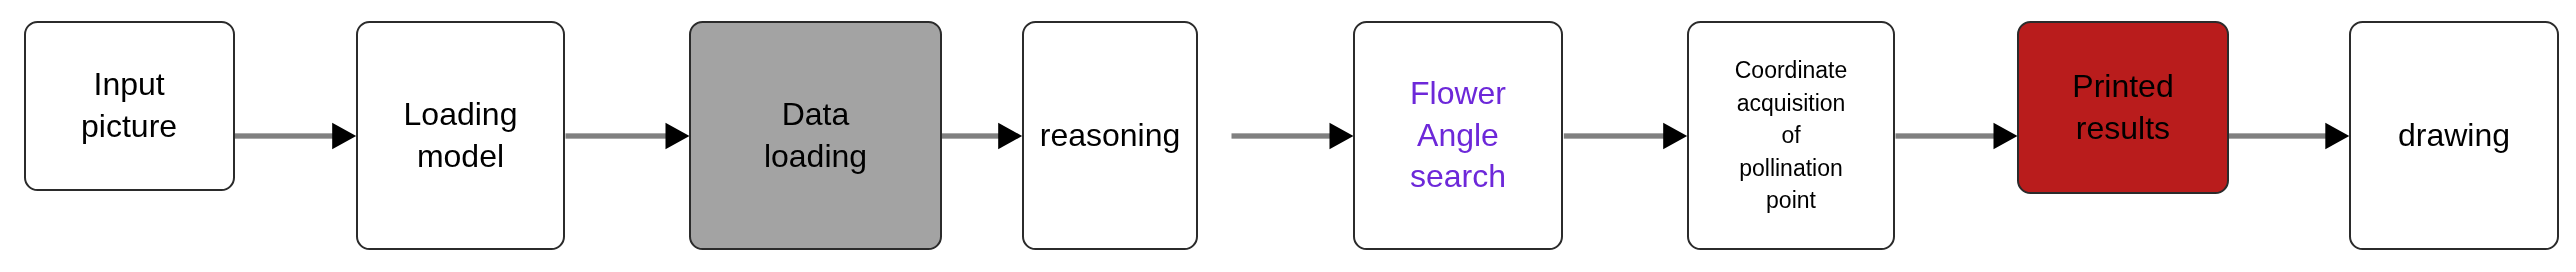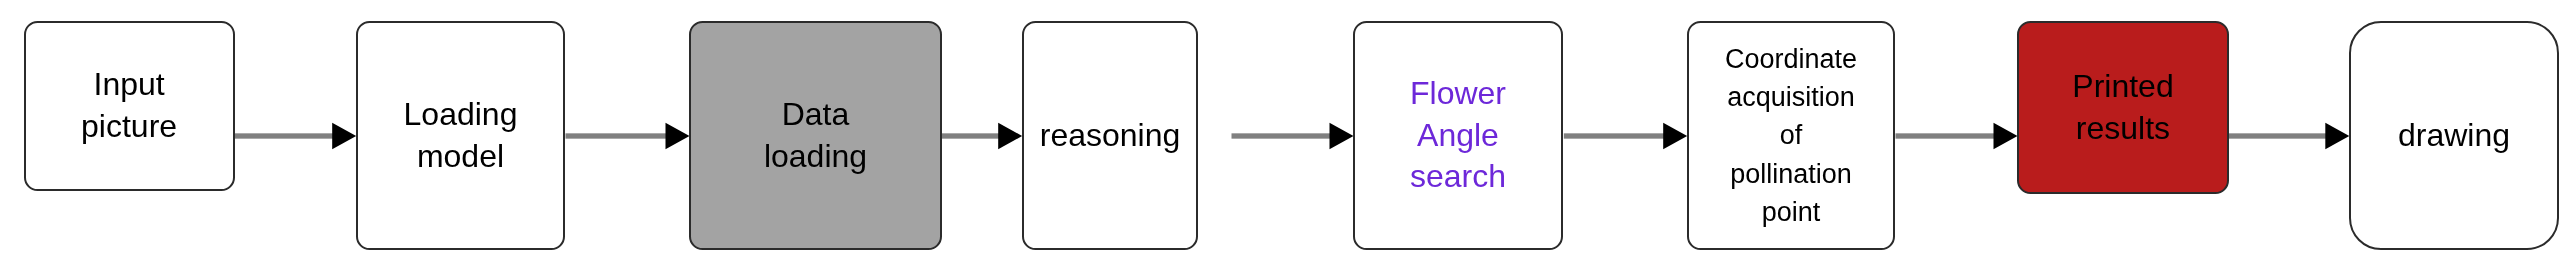--- a/index.html
+++ b/index.html
@@ -27,21 +27,21 @@
     text-align: center;
   }
   .node-label {
     color: #000000;
     line-height: 1.30;
     padding: 0 5.4px;
     white-space: pre-line;
     letter-spacing: 0px;
   }
   .size-lg { font-size: 32px; }
-  .size-sm { font-size: 27px; line-height: 1.42; }
+  .size-sm { font-size: 23px; line-height: 1.42; }
 
   .connector {
     position: absolute;
     height: 28px;
     display: block;
   }
   .connector svg { display: block; }
 </style>
 </head>
 <body>
@@ -113,17 +113,17 @@
       <div class="node-label size-sm" style="color: rgb(0, 0, 0);">Coordinate
 acquisition
 of
 pollination
 point</div>
     </div>
     <div class="node" style="left: 2017px; top: 21px; width: 212px; height: 173px; border-color: rgb(43, 43, 43); background: #b91c1c;">
       <div class="node-label size-lg" style="color: rgb(0, 0, 0);">Printed
 results</div>
     </div>
-    <div class="node" style="left: 2349px; top: 21px; width: 210px; height: 229px; border-color: rgb(43, 43, 43); background: rgb(255, 255, 255); border-radius: 32px;">
+    <div class="node" style="left: 2349px; top: 21px; width: 210px; height: 229px; border-color: rgb(43, 43, 43); background: rgb(255, 255, 255);">
       <div class="node-label size-lg" style="color: rgb(0, 0, 0);">drawing</div>
     </div>
   </div>
 
 
 </body></html>

